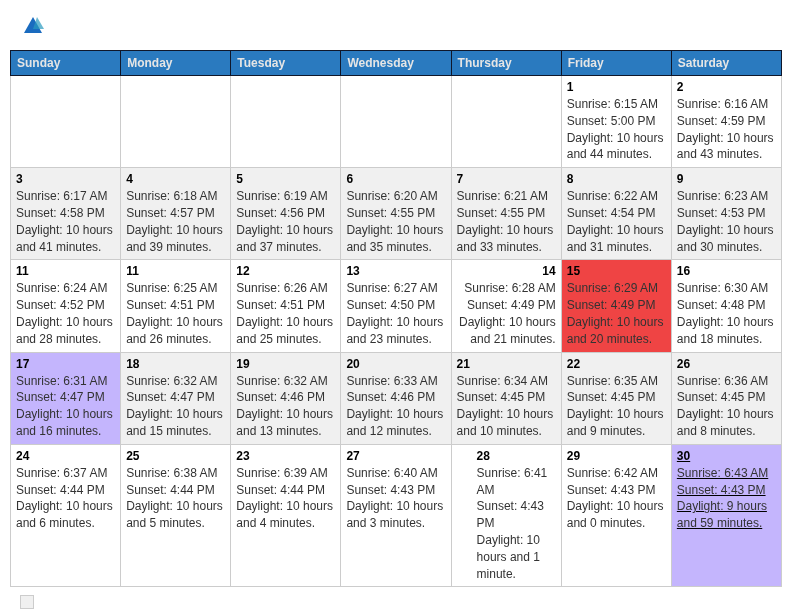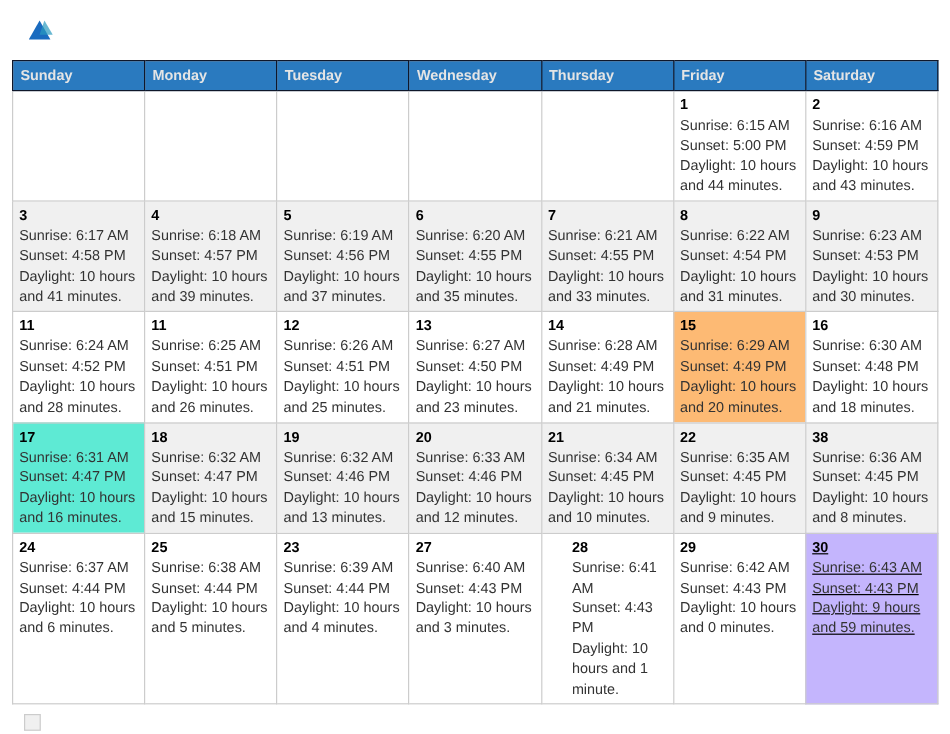--- a/index.html
+++ b/index.html
@@ -189,35 +189,35 @@
           <div class="day-info">Sunrise: 6:25 AM<br>Sunset: 4:51 PM<br>Daylight: 10 hours and 26 minutes.</div>
         </td>
         <td style="background-color: rgb(255, 255, 255);">
           <span class="day-number">12</span>
           <div class="day-info">Sunrise: 6:26 AM<br>Sunset: 4:51 PM<br>Daylight: 10 hours and 25 minutes.</div>
         </td>
         <td style="background-color: rgb(255, 255, 255);">
           <span class="day-number">13</span>
           <div class="day-info">Sunrise: 6:27 AM<br>Sunset: 4:50 PM<br>Daylight: 10 hours and 23 minutes.</div>
         </td>
-        <td style="background-color: rgb(255, 255, 255);">
+        <td style="background-color: rgb(255, 255, 255); text-align: right;">
           <span class="day-number">14</span>
           <div class="day-info">Sunrise: 6:28 AM<br>Sunset: 4:49 PM<br>Daylight: 10 hours and 21 minutes.</div>
         </td>
-        <td style="background-color: #fdba74;">
+        <td style="background-color: #ef4444;">
           <span class="day-number">15</span>
           <div class="day-info">Sunrise: 6:29 AM<br>Sunset: 4:49 PM<br>Daylight: 10 hours and 20 minutes.</div>
         </td>
         <td style="background-color: rgb(255, 255, 255);">
           <span class="day-number">16</span>
           <div class="day-info">Sunrise: 6:30 AM<br>Sunset: 4:48 PM<br>Daylight: 10 hours and 18 minutes.</div>
         </td>
       </tr>
       <tr>
-        <td style="background-color: #5eead4;">
+        <td style="background-color: #c4b5fd;">
           <span class="day-number">17</span>
           <div class="day-info">Sunrise: 6:31 AM<br>Sunset: 4:47 PM<br>Daylight: 10 hours and 16 minutes.</div>
         </td>
         <td style="background-color: rgb(240, 240, 240);">
           <span class="day-number">18</span>
           <div class="day-info">Sunrise: 6:32 AM<br>Sunset: 4:47 PM<br>Daylight: 10 hours and 15 minutes.</div>
         </td>
         <td style="background-color: rgb(240, 240, 240); margin-left: 24px;">
           <span class="day-number">19</span>
           <div class="day-info">Sunrise: 6:32 AM<br>Sunset: 4:46 PM<br>Daylight: 10 hours and 13 minutes.</div>
@@ -228,21 +228,21 @@
         </td>
         <td style="background-color: rgb(240, 240, 240);">
           <span class="day-number">21</span>
           <div class="day-info">Sunrise: 6:34 AM<br>Sunset: 4:45 PM<br>Daylight: 10 hours and 10 minutes.</div>
         </td>
         <td style="background-color: rgb(240, 240, 240);">
           <span class="day-number">22</span>
           <div class="day-info">Sunrise: 6:35 AM<br>Sunset: 4:45 PM<br>Daylight: 10 hours and 9 minutes.</div>
         </td>
         <td style="background-color: rgb(240, 240, 240);">
-          <span class="day-number">38</span>
+          <span class="day-number">26</span>
           <div class="day-info">Sunrise: 6:36 AM<br>Sunset: 4:45 PM<br>Daylight: 10 hours and 8 minutes.</div>
         </td>
       </tr>
       <tr>
         <td style="background-color: rgb(255, 255, 255); margin-left: 28px;">
           <span class="day-number">24</span>
           <div class="day-info">Sunrise: 6:37 AM<br>Sunset: 4:44 PM<br>Daylight: 10 hours and 6 minutes.</div>
         </td>
         <td style="background-color: rgb(255, 255, 255);">
           <span class="day-number">25</span>

